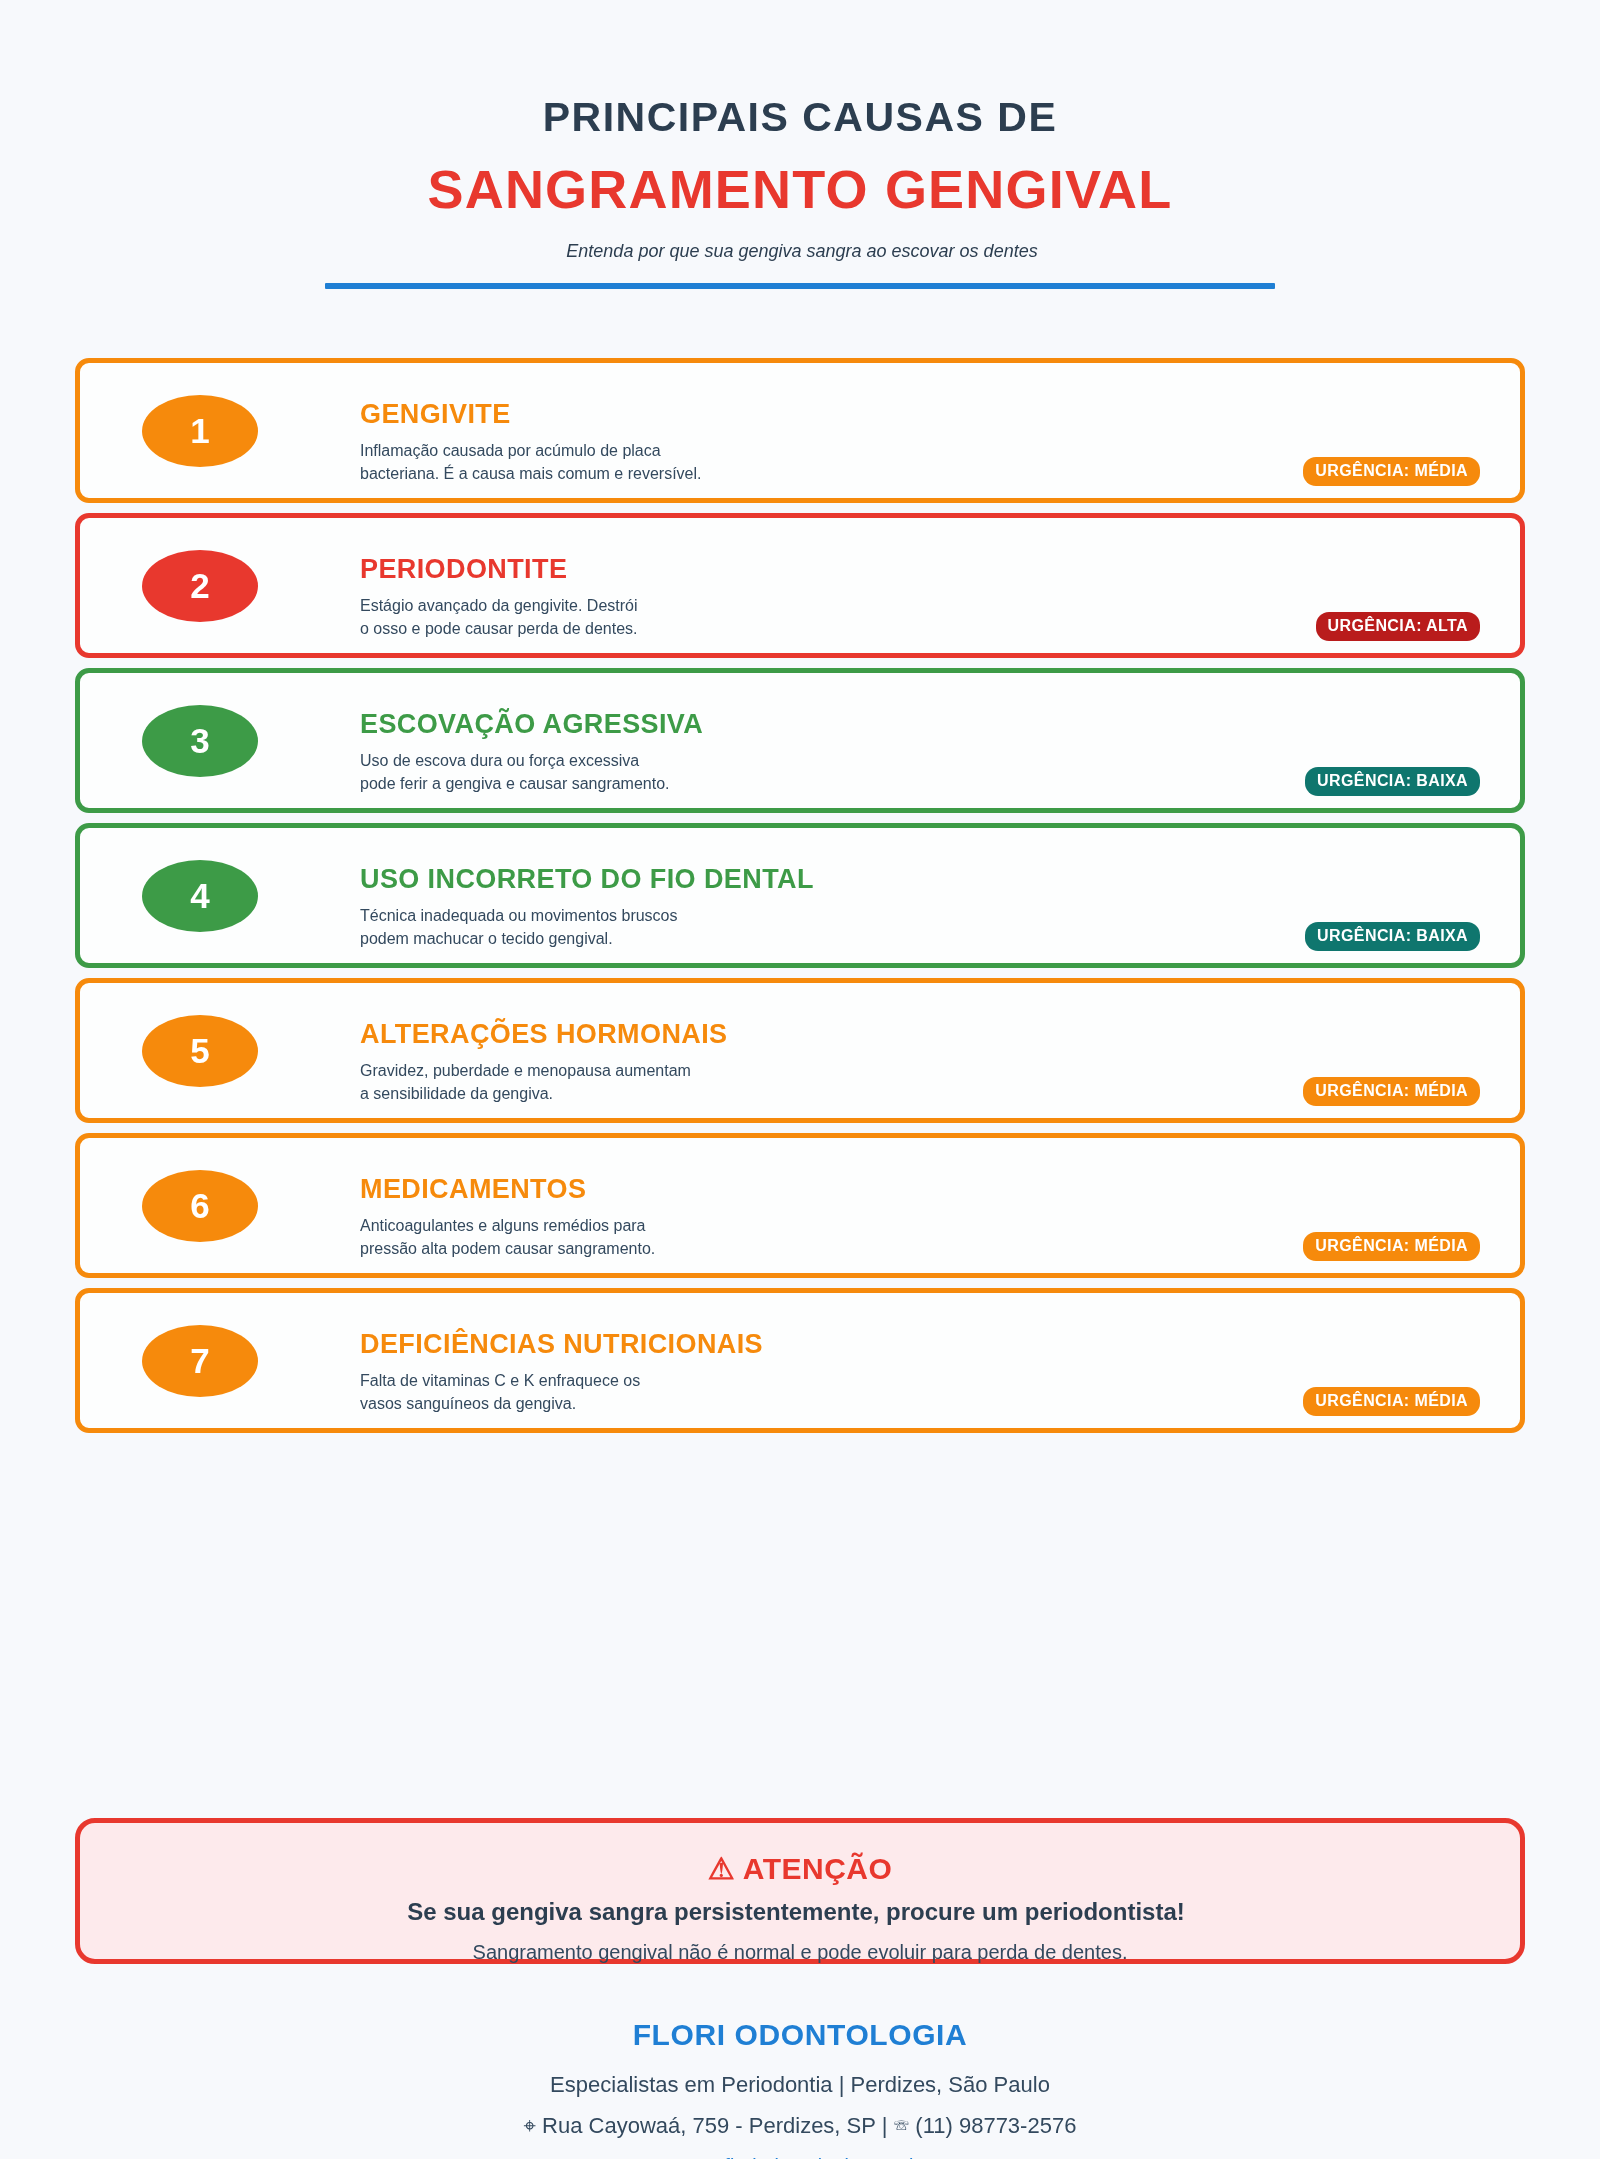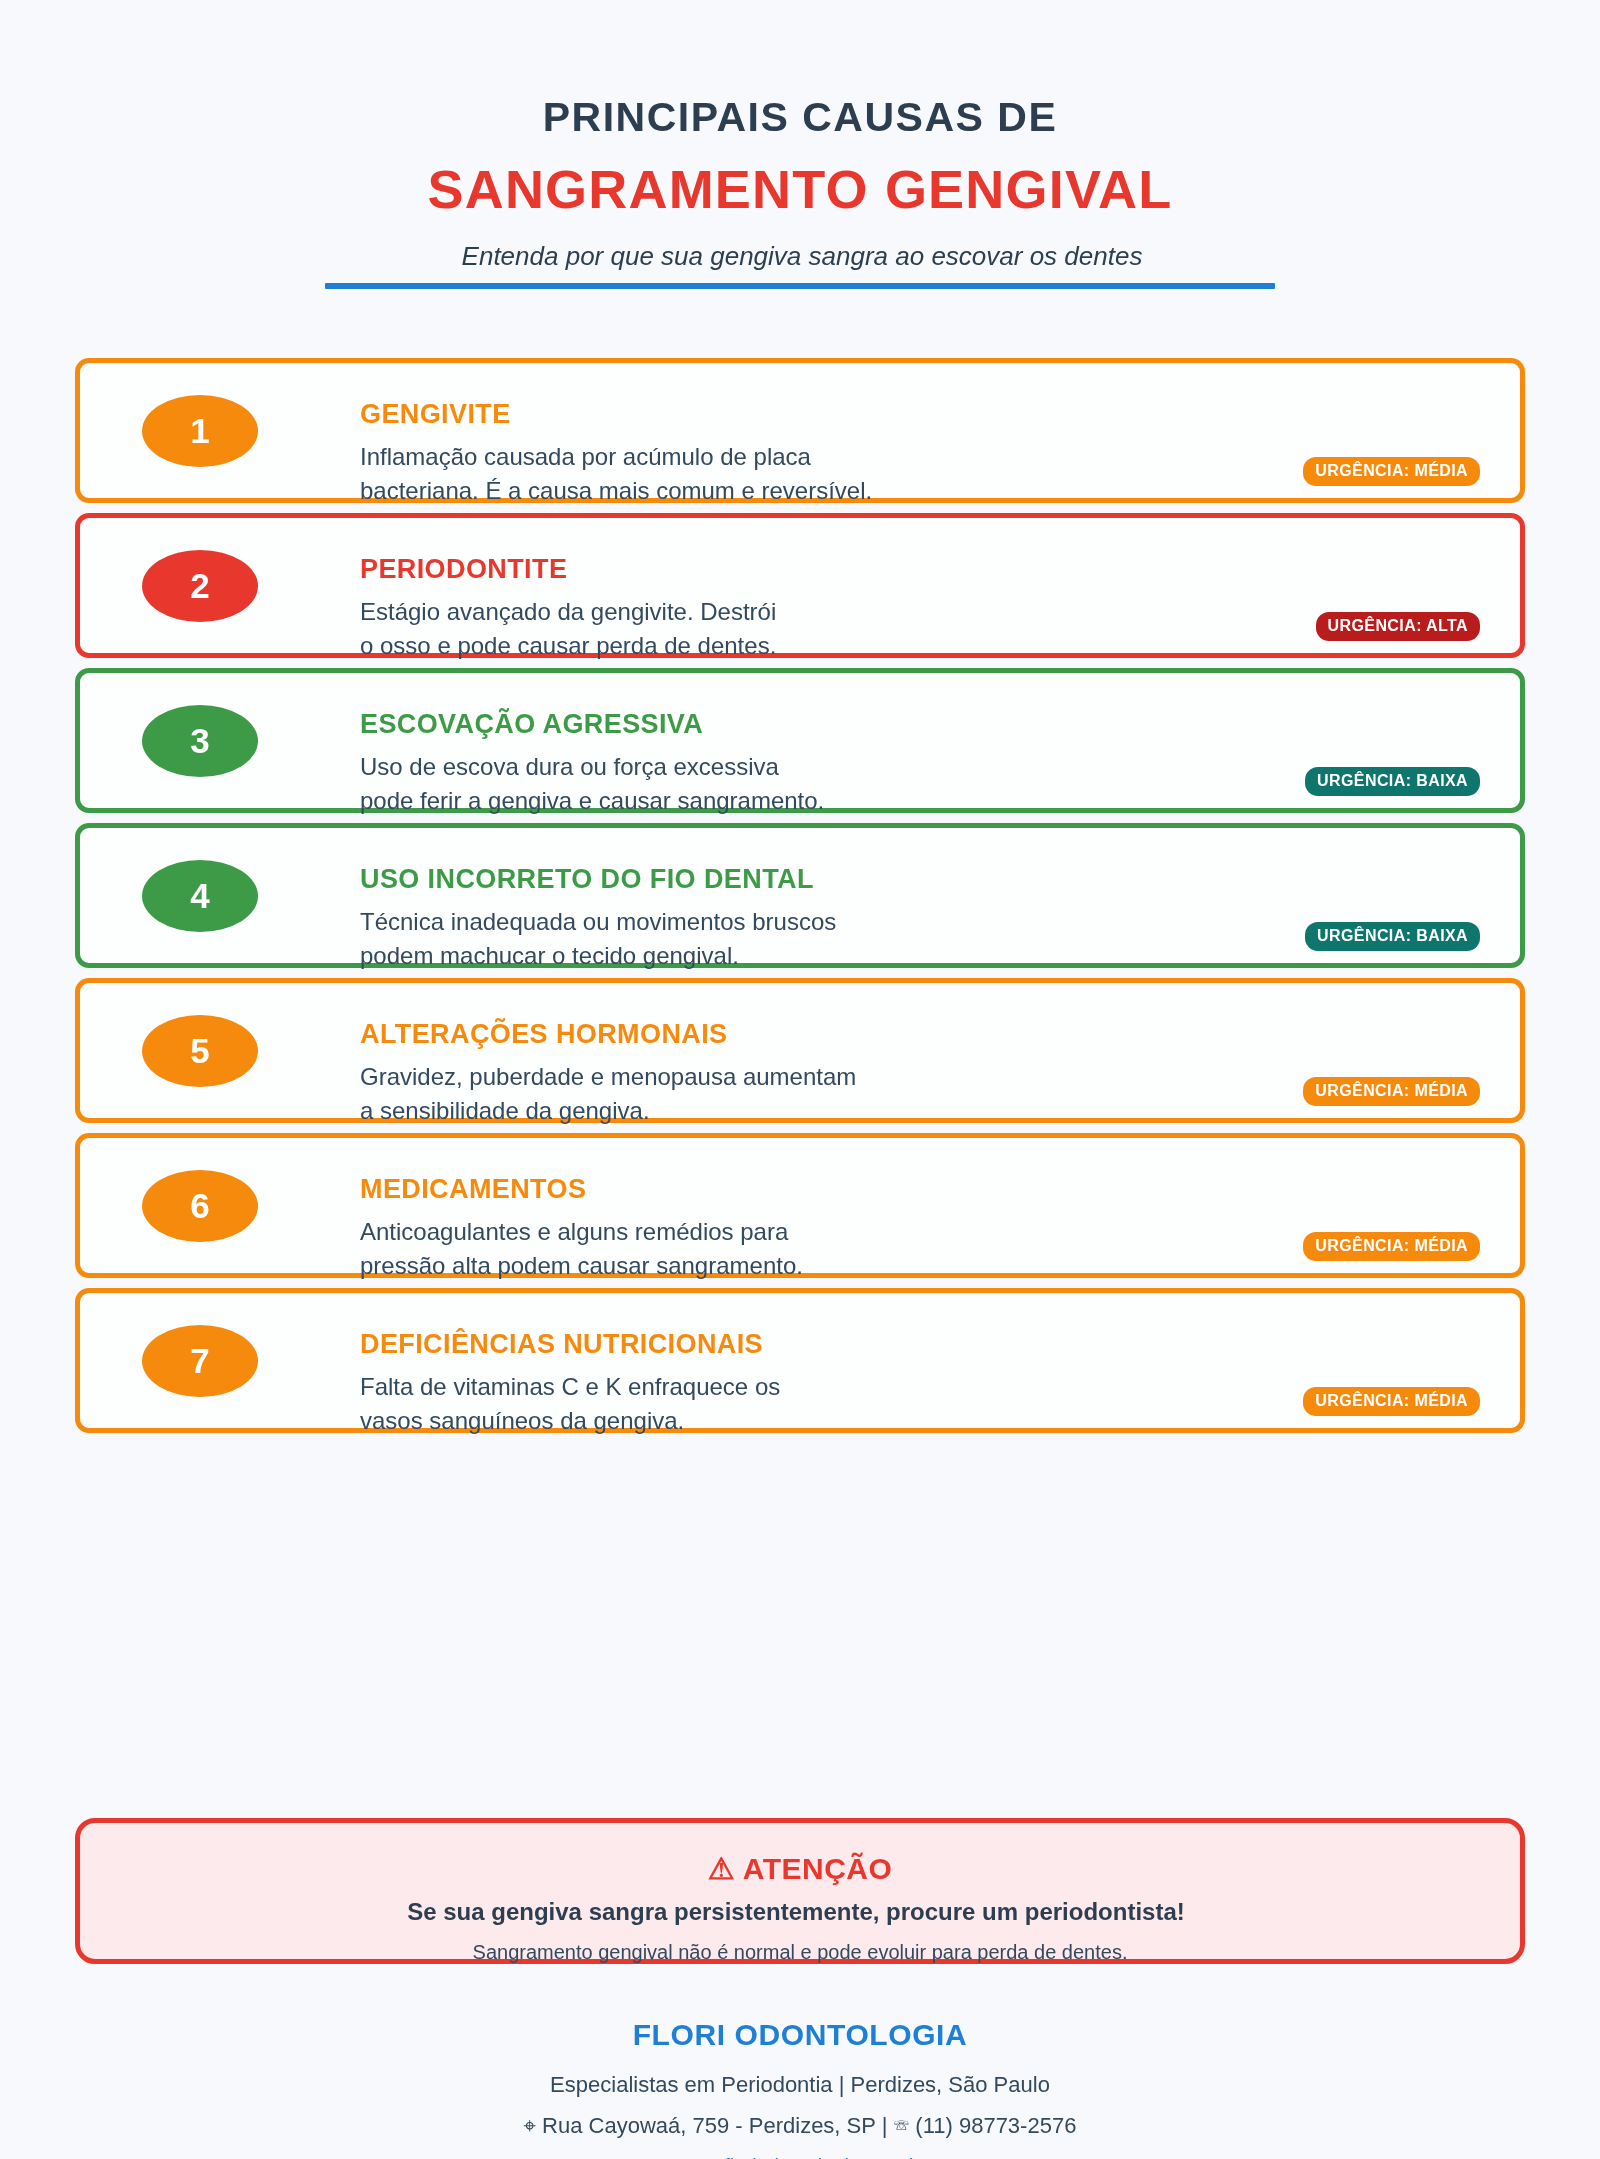--- a/index.html
+++ b/index.html
@@ -40,21 +40,21 @@
   }
   .headline {
     font-size: 54px;
     font-weight: bold;
     letter-spacing: 1.2px;
     color: #e8382e;
     line-height: 1.05;
     margin: 22px 0 0 0;
   }
   .subhead {
-    font-size: 26px;
+    font-size: 18px;
     font-style: italic;
     color: #2c3e50;
     margin: 24px 0 0 4px;
     line-height: 1.1;
   }
   .rule {
     position: absolute;
     top: 283px;
     left: 325px;
     width: 950px;
@@ -114,21 +114,21 @@
     font-weight: bold;
     letter-spacing: 0.4px;
     line-height: 1;
     margin: 0 0 12px 0;
   }
   .t-orange { color: #f68a0c; }
   .t-red    { color: #e8382e; }
   .t-green  { color: #3d9b47; }
 
   .card-desc {
-    font-size: 24px;
+    font-size: 16px;
     color: #33495e;
     line-height: 1.42;
     margin: 0;
     white-space: pre-line;
   }
 
   .urgency {
     position: absolute;
     right: 40px;
     bottom: 12px;

